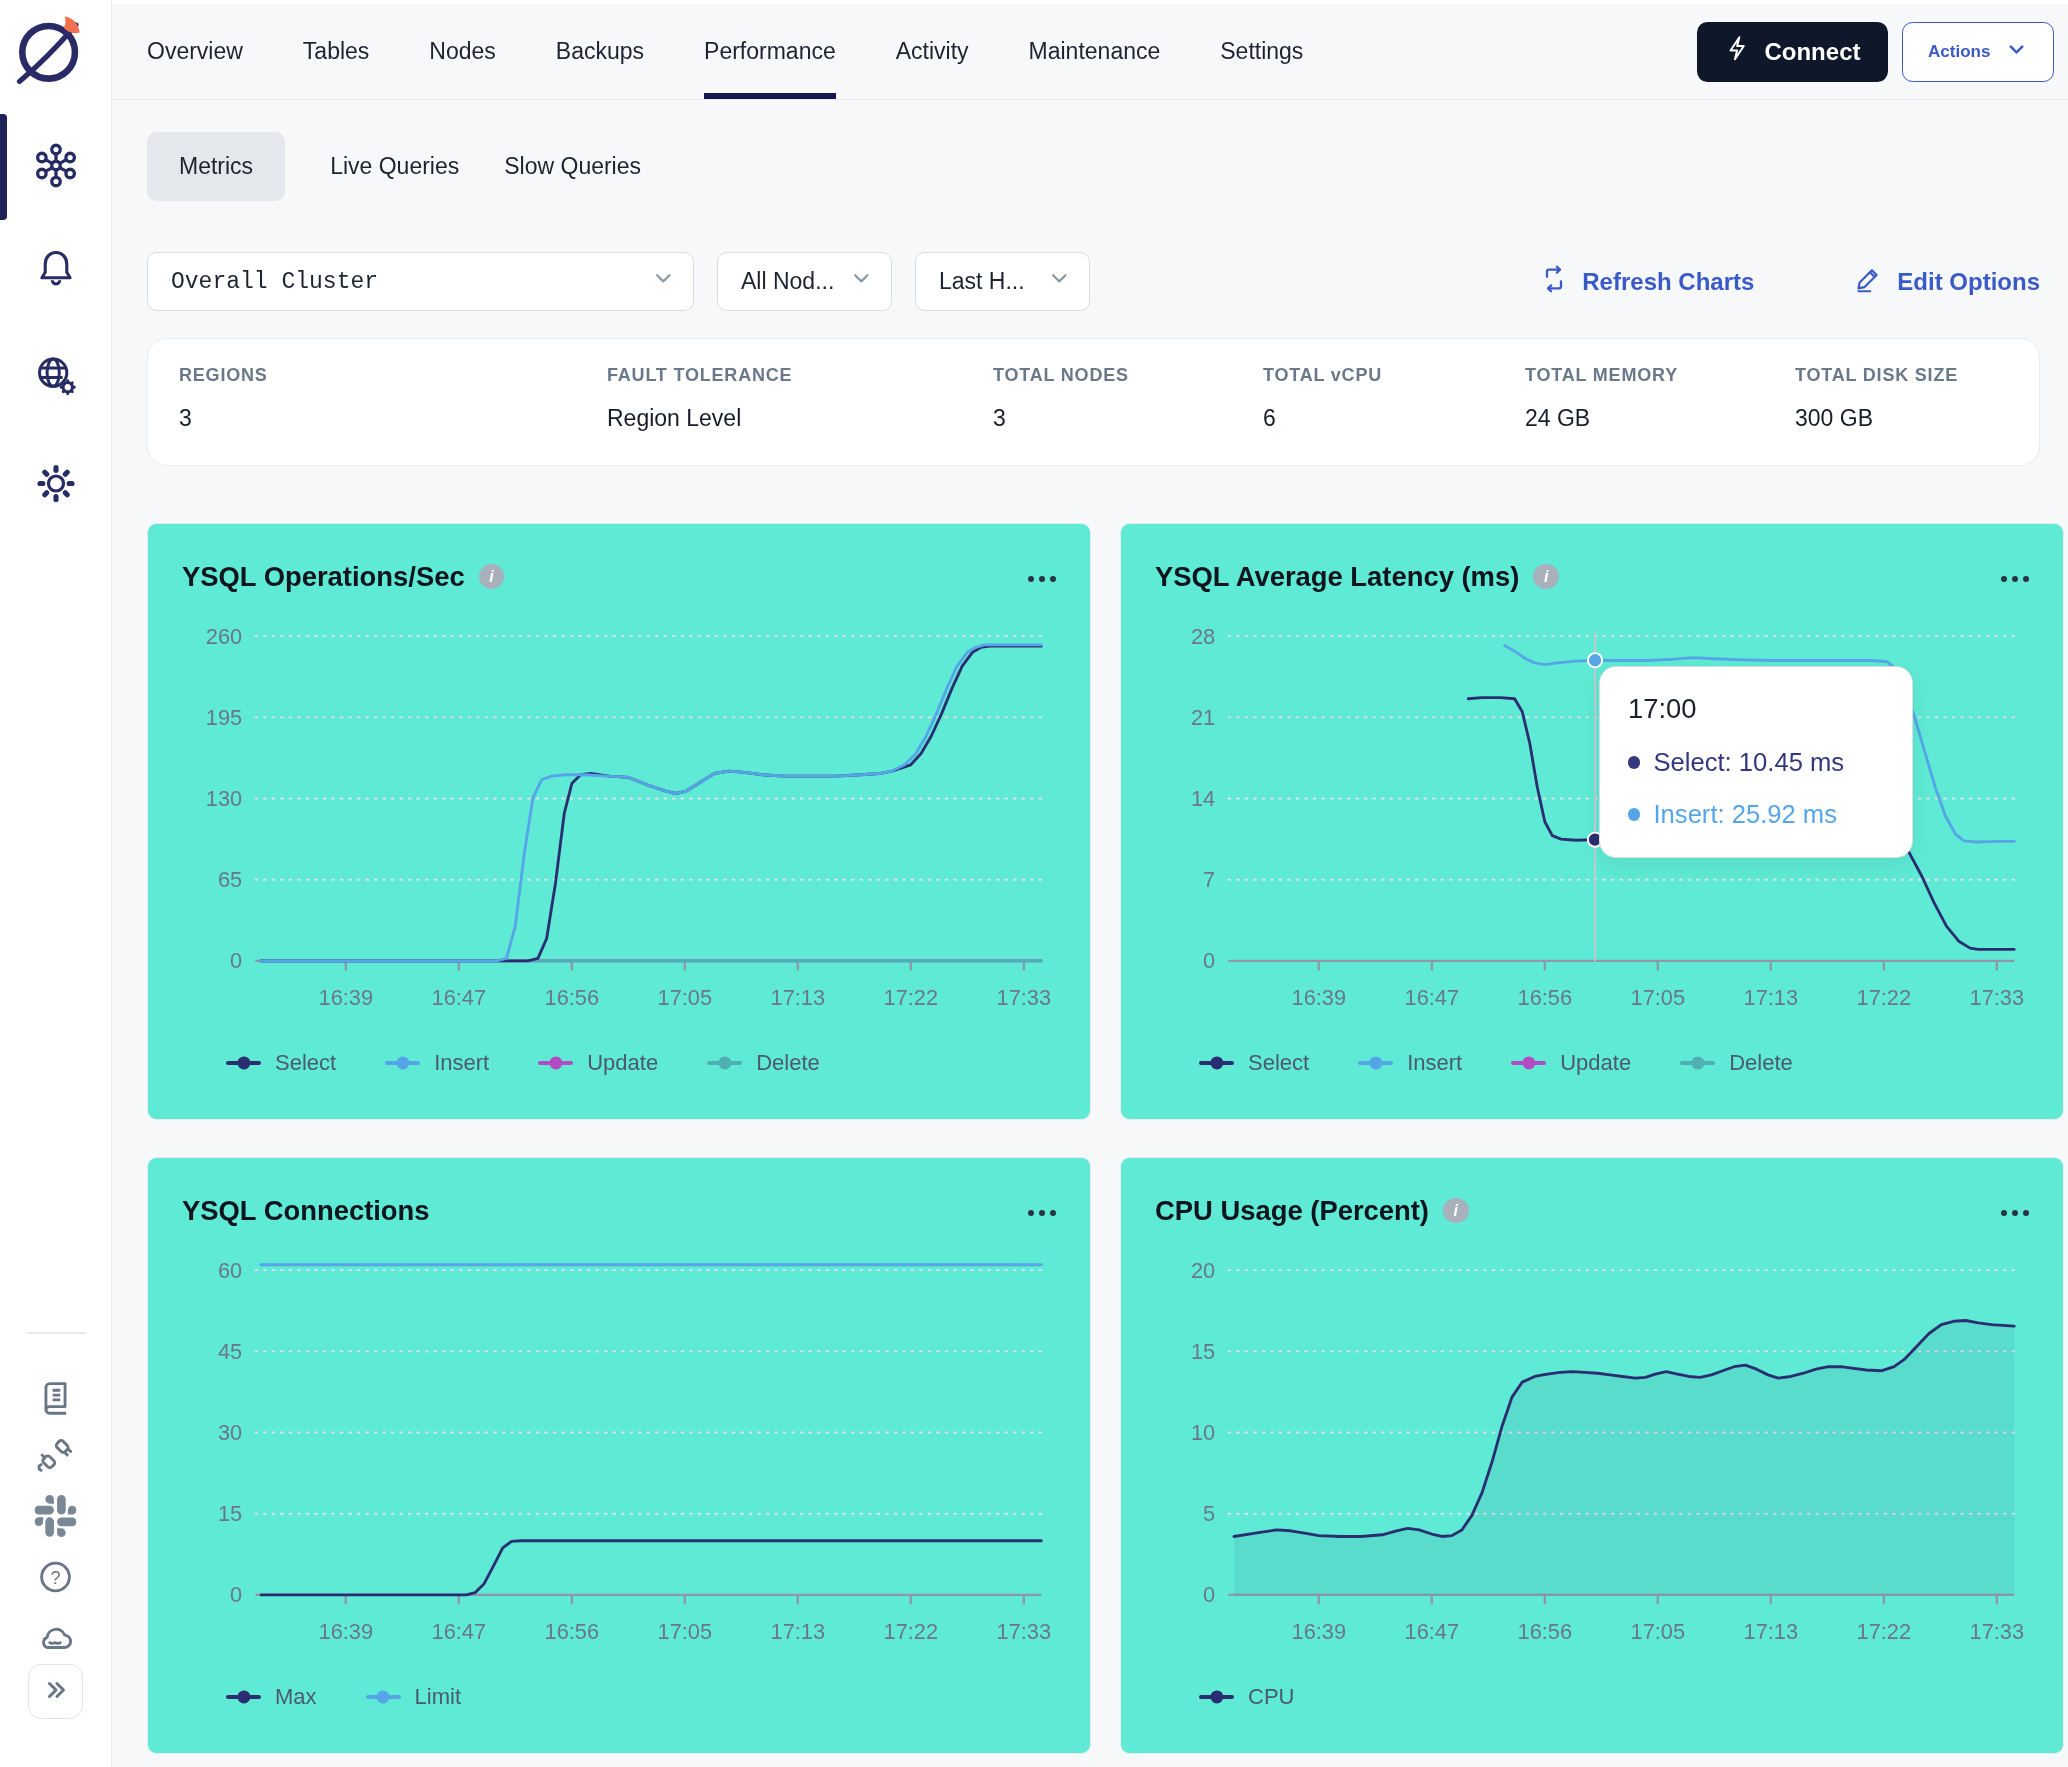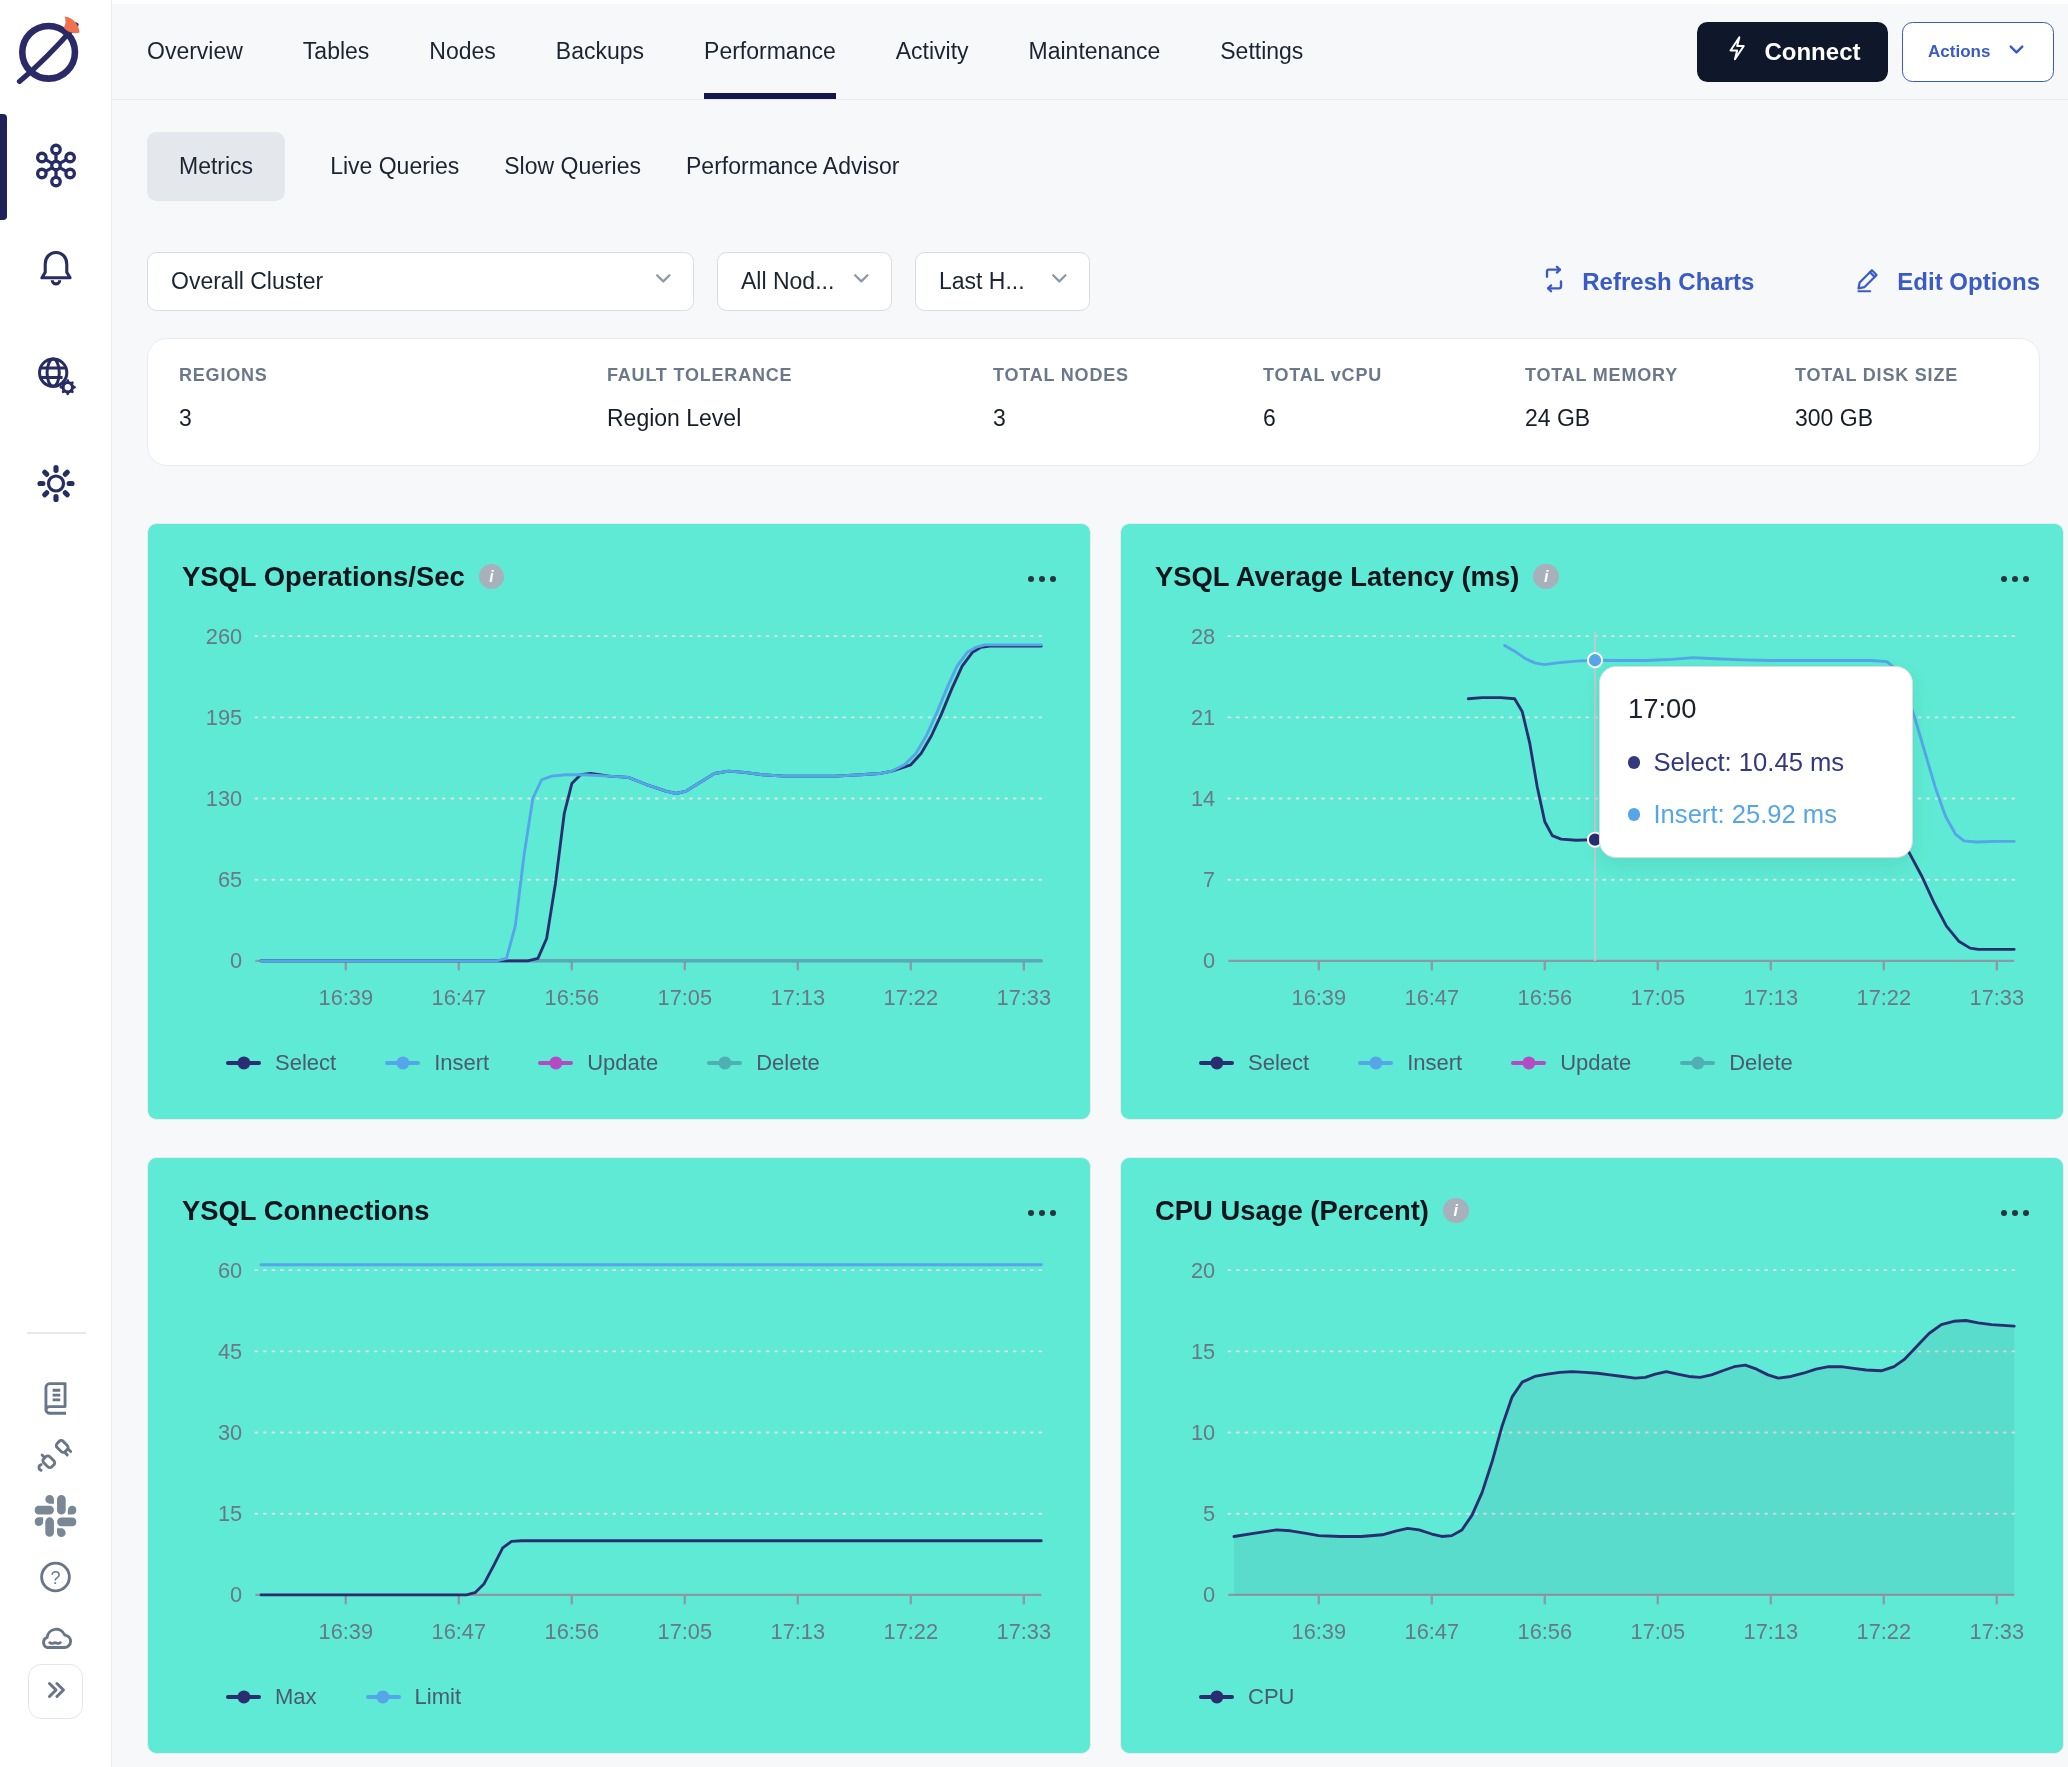--- a/index.html
+++ b/index.html
@@ -40,21 +40,21 @@
 
   .subtabs { display:flex; align-items:center; gap:45px; margin:32px 0 0 35px; height:69px; }
   .subtab { display:flex; align-items:center; height:69px; font-size:23px; color:#1B2430;
             border-radius:9.5px; cursor:pointer; white-space:nowrap; }
   .subtab.active { background:#E4E7EB; padding:0 32px; font-weight:500; }
 
   .filterrow { display:flex; align-items:center; margin:51px 29px 0 35px; gap:23px; }
   .select { display:flex; align-items:center; height:59px; background:#fff;
             border:1.4px solid #D8DDE2; border-radius:9.5px; padding:0 17px 0 23px;
             font-size:23px; color:#1B2430; cursor:pointer; }
-  .sel-wide { width:547px; } .sel-sm { width:175px; }
+  .sel-wide { width:547px;font-family:Liberation Mono, monospace; } .sel-sm { width:175px; }
   .select .chev { margin-left:auto; }
   .spacer { flex:1; }
   .toollink { display:flex; align-items:center; gap:14px; color:#3A5BC7;
               font-size:24px; font-weight:700; cursor:pointer; white-space:nowrap; }
   .toollink + .toollink { margin-left:78px; }
 
   .stats { display:flex; background:#fff; border:1.4px solid #E8ECF0; border-radius:20px;
            margin:26.5px 29px 0 35px; height:128px; padding:26.5px 0 0 31px; }
   .stat-label { font-size:18px; font-weight:600; letter-spacing:0.8px; color:#6A7889; }
   .stat-value { font-size:23px; color:#161D28; margin-top:19px; }
@@ -311,23 +311,20 @@
       </div>
 
       <div class="subtab">
         <span>Live Queries</span>
       </div>
 
       <div class="subtab">
         <span>Slow Queries</span>
       </div>
 
-      <div class="subtab">
-        <span>Performance Advisor</span>
-      </div>
     </div>
 
   <div class="filterrow">
     <div class="select sel-wide">
       <span>Overall Cluster</span>
       <span class="chev">
         <svg width="24.6" height="24.6" viewBox="0 0 24 24" fill="none" stroke="#8C98A4" stroke-width="2.2" stroke-linecap="round" stroke-linejoin="round">
             <polyline points="6,9 12,15 18,9"></polyline>
           </svg>
       </span>

